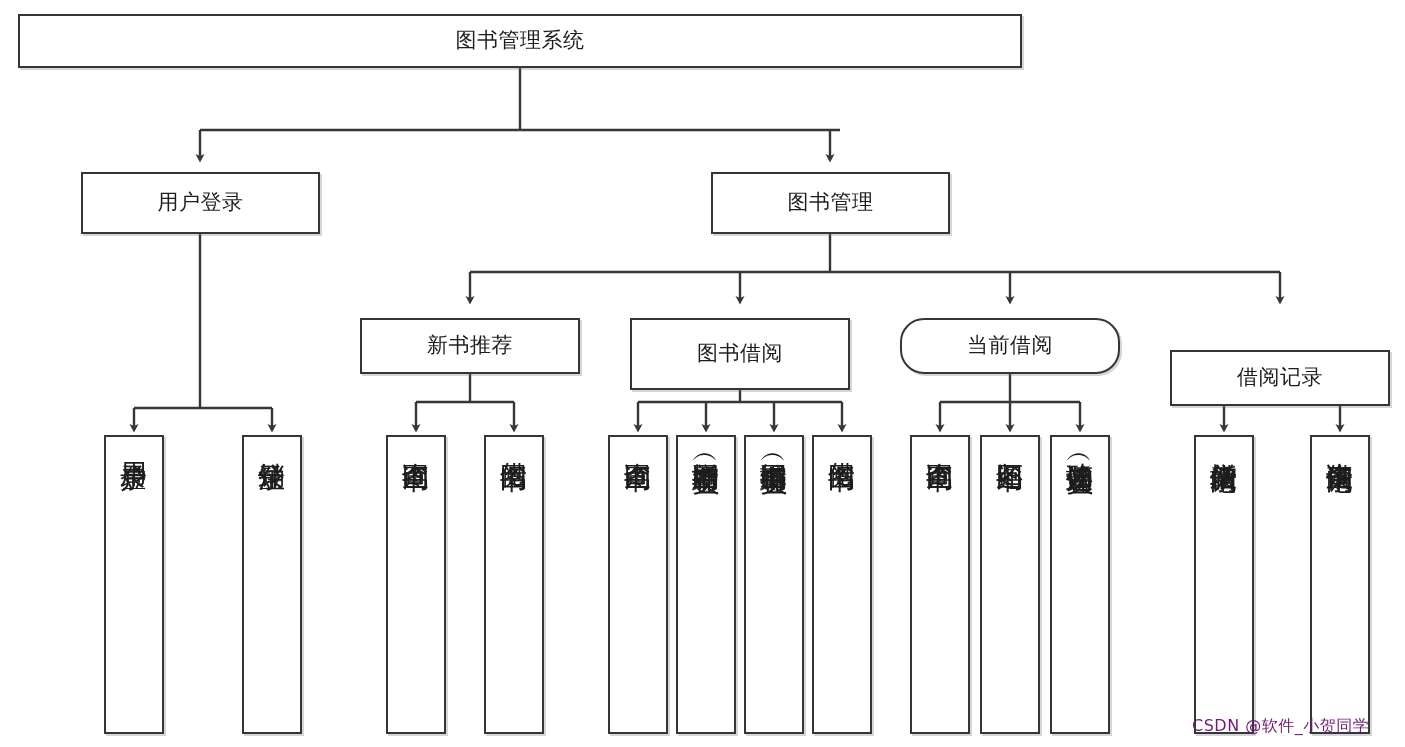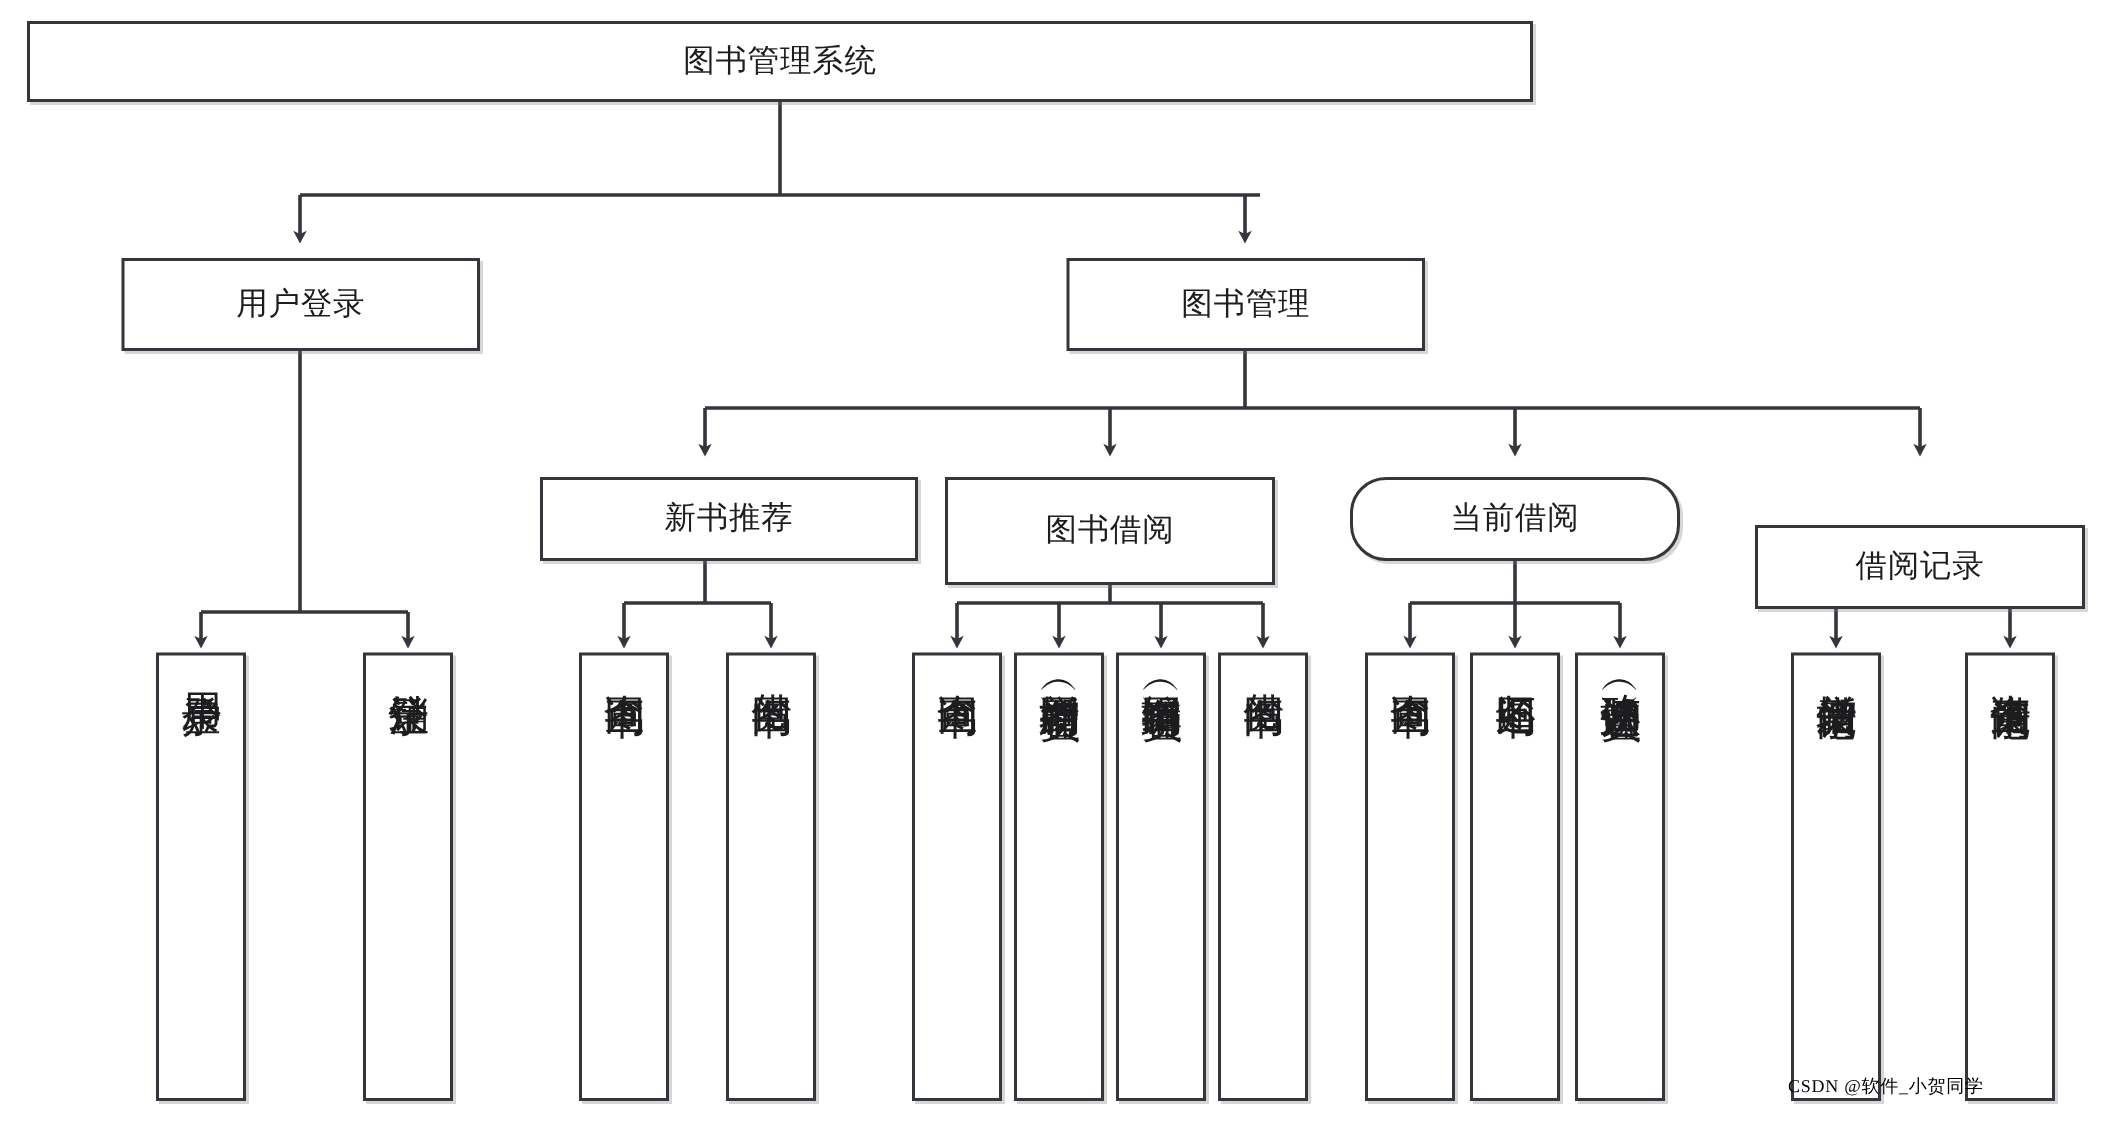--- a/index.html
+++ b/index.html
@@ -9,21 +9,20 @@
   }
   body {
     font-family: "DejaVu Sans", "Liberation Sans", sans-serif;
   }
   #diagram-root {
     position: relative;
     width: 1405px;
     height: 747px;
     background: #ffffff;
     overflow: hidden;
-    font-family: Liberation Serif, serif;
   }
   svg#tree-svg {
     position: absolute;
     left: 0;
     top: 0;
     width: 1405px;
     height: 747px;
   }
   .node-box {
     position: absolute;
@@ -50,22 +49,22 @@
   .node-label-v {
     writing-mode: vertical-rl;
     text-orientation: upright;
     font-size: 27px;
     color: #1d1d1f;
     line-height: 1.0;
     letter-spacing: 1px;
   }
   .watermark {
     position: absolute;
-    font-size: 12px;
-    color: #000000;
+    font-size: 16px;
+    color: #701a75;
     white-space: nowrap;
     letter-spacing: 0.5px;
   }
 </style>
 </head>
 <body>
 
 <div id="diagram-root">
 
   <svg id="tree-svg" viewBox="0 0 1405 747">
@@ -123,21 +122,21 @@
   </div>
 
   <div class="node-box" style="left:81px; top:172px; width:239px; height:62px;">
     <span class="node-label-h">用户登录</span>
   </div>
 
   <div class="node-box" style="left:711px; top:172px; width:239px; height:62px;">
     <span class="node-label-h">图书管理</span>
   </div>
 
-  <div class="node-box" style="left:360px; top:318px; width:252px; height:56px;">
+  <div class="node-box" style="left:360px; top:318px; width:220px; height:56px;">
     <span class="node-label-h">新书推荐</span>
   </div>
 
   <div class="node-box" style="left:630px; top:318px; width:220px; height:72px;">
     <span class="node-label-h">图书借阅</span>
   </div>
 
   <div class="node-box" style="left:900px; top:318px; width:220px; height:56px;border-radius:24px;">
     <span class="node-label-h">当前借阅</span>
   </div>

